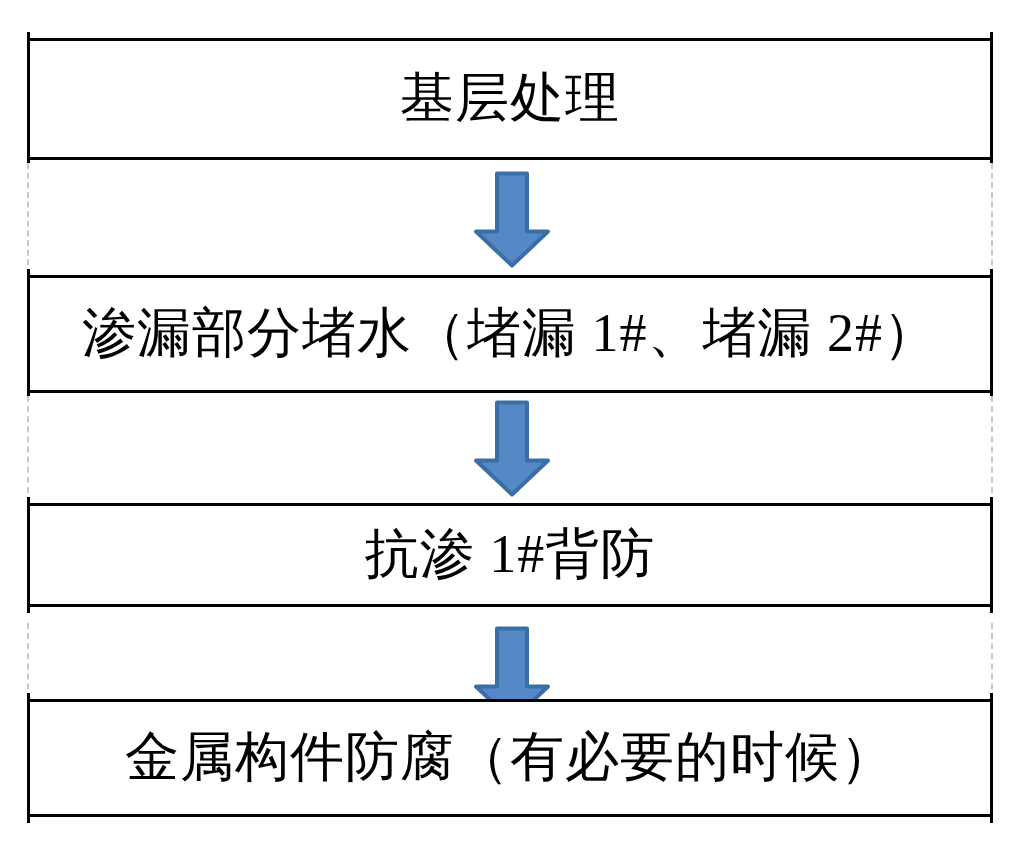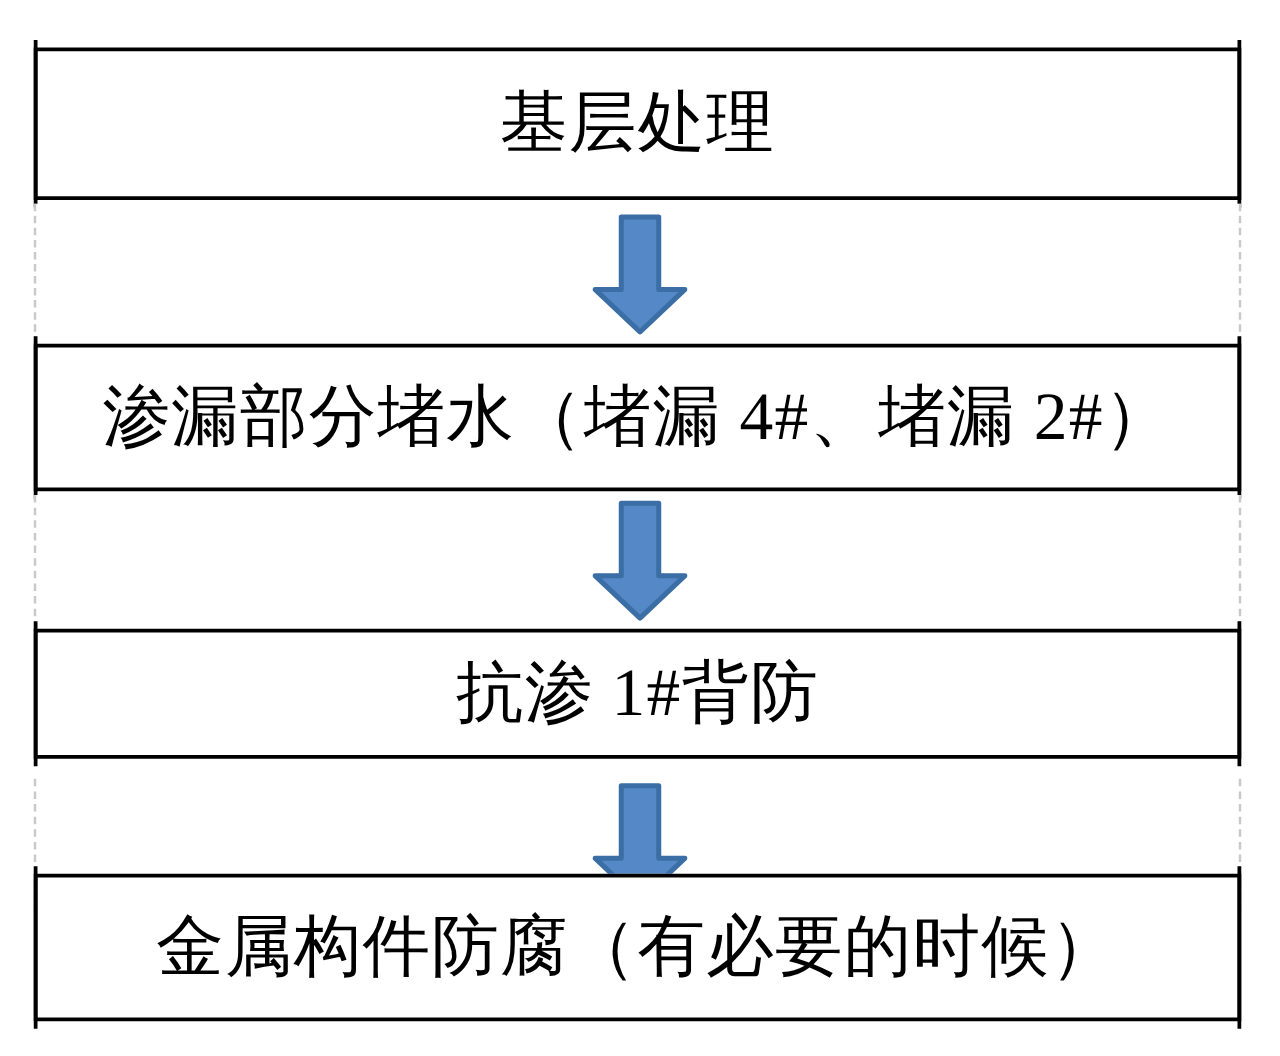--- a/index.html
+++ b/index.html
@@ -103,21 +103,21 @@
   <div class="flow-box box-1">
     <span>基层处理</span>
   </div>
 
   <div class="gap-row gap-1"></div>
   <svg class="down-arrow arrow-1" viewBox="0 0 76 96" xmlns="http://www.w3.org/2000/svg">
     <polygon class="arrow-shape" points="23,2 53,2 53,60 74,60 38,94 2,60 23,60"></polygon>
   </svg>
 
   <div class="flow-box box-2">
-    <span>渗漏部分堵水（堵漏 4#、堵漏 2#）</span>
+    <span>渗漏部分堵水（堵漏 1#、堵漏 2#）</span>
   </div>
 
   <div class="gap-row gap-2"></div>
   <svg class="down-arrow arrow-2" viewBox="0 0 76 96" xmlns="http://www.w3.org/2000/svg">
     <polygon class="arrow-shape" points="23,2 53,2 53,60 74,60 38,94 2,60 23,60"></polygon>
   </svg>
 
   <div class="flow-box box-3">
     <span>抗渗 1#背防</span>
   </div>

